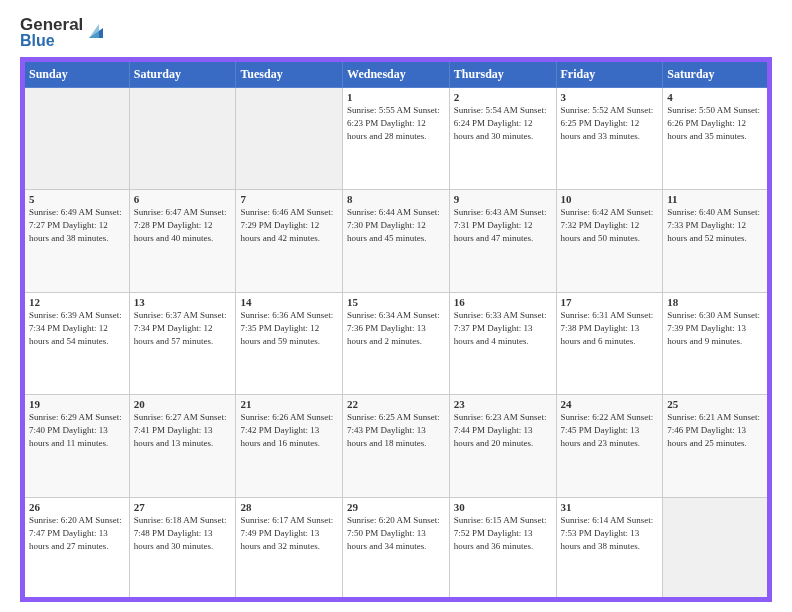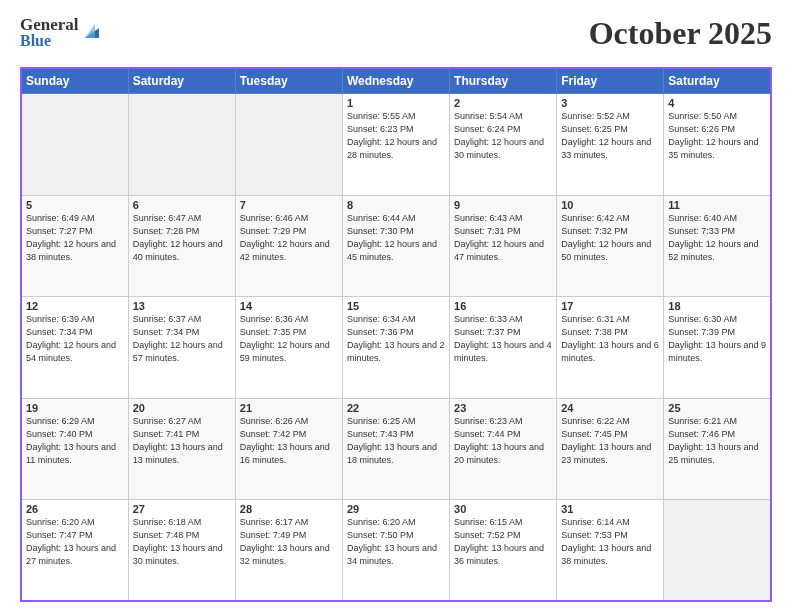--- a/index.html
+++ b/index.html
@@ -14,22 +14,21 @@
       width: 792px;
       height: 612px;
       padding: 16px 20px 10px 20px;
       display: flex;
       flex-direction: column;
     }
     .header {
       display: flex;
       justify-content: space-between;
       align-items: flex-start;
-      margin-bottom: 16px;
-      font-family: Liberation Serif, serif;
+      margin-bottom: 8px;
     }
     .logo {
       display: flex;
       align-items: center;
     }
     .logo-text {
       display: flex;
       flex-direction: column;
       line-height: 1;
     }
@@ -57,24 +56,25 @@
       font-weight: bold;
       color: #333;
       line-height: 1.1;
     }
     .location {
       font-size: 14px;
       color: #555;
     }
     .calendar {
       flex: 1;
-      border: 2px solid #8b5cf6;
+      border: 5px solid #8b5cf6;
       border-collapse: collapse;
       width: 100%;
       table-layout: fixed;
+      font-family: Liberation Serif, serif;
     }
     .calendar th {
       background-color: #3a6bc4;
       color: #fff;
       font-size: 12px;
       font-weight: bold;
       padding: 5px 4px;
       text-align: left;
       border: 1px solid #5580cc;
     }
@@ -114,21 +114,20 @@
       <div class="logo-text">
         <span class="logo-general">General</span>
         <span class="logo-blue">Blue</span>
       </div>
       <svg class="logo-icon" viewBox="0 0 22 22" xmlns="http://www.w3.org/2000/svg">
         <polygon points="4,18 18,8 18,18" fill="#2b6cb0"></polygon>
         <polygon points="4,18 14,4 14,18" fill="#5fa8d3" opacity="0.7"></polygon>
       </svg>
     </div>
     <div class="title-block">
-      <div class="month-title">October 2025</div>
     </div>
   </div>
 
   <table class="calendar">
     <thead>
       <tr>
         <th>Sunday</th>
         <th>Saturday</th>
         <th>Tuesday</th>
         <th>Wednesday</th>

